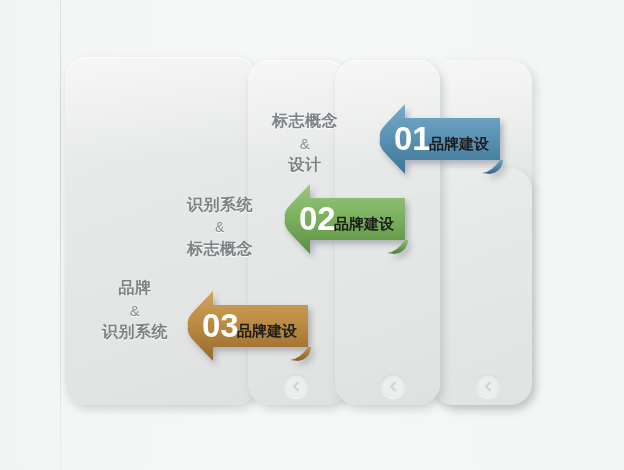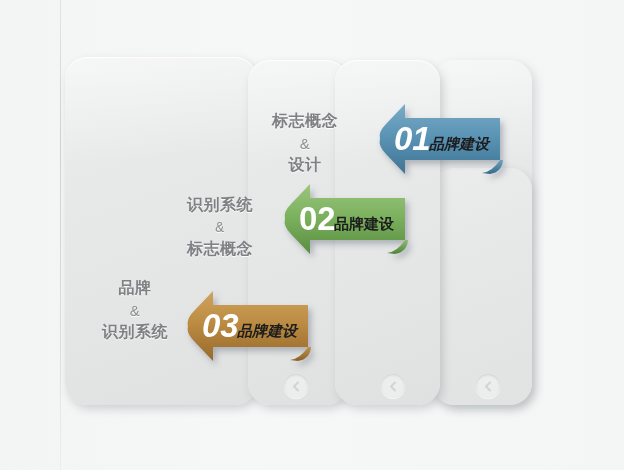--- a/index.html
+++ b/index.html
@@ -58,23 +58,23 @@
          letter-spacing:.5px; z-index:6;
          text-shadow:0 1px 0 rgba(255,255,255,.85); }
   .cap .amp { font-weight:400; font-size:15px; color:#8b8e91; display:block; }
   #cap1 { left:60px;  top:277px; width:150px; }
   #cap2 { left:150px; top:195px; width:140px;font-family:Liberation Mono, monospace; }
   #cap3 { left:245px; top:110px; width:120px; }
 
   
   .arrow { position:absolute; z-index:8; }
   .arrow svg { display:block; overflow:visible; }
-  #arrow1 { left:372px; top:96px;font-style:italic;  }
+  #arrow1 { left:372px; top:96px;  }
   #arrow2 { left:277px; top:176px; }
-  #arrow3 { left:180px; top:283px;font-style:italic; }
+  #arrow3 { left:180px; top:283px; }
 
   .anum { font-family:"Liberation Sans","DejaVu Sans",sans-serif;
           font-size:33px; font-weight:700; fill:#ffffff; }
   .atxt { font-family:"DejaVu Sans","Liberation Sans",sans-serif;
           font-size:15px; font-weight:700; fill:#1d1d1d; }
 </style>
 </head>
 <body>
 
 <div id="stage">

